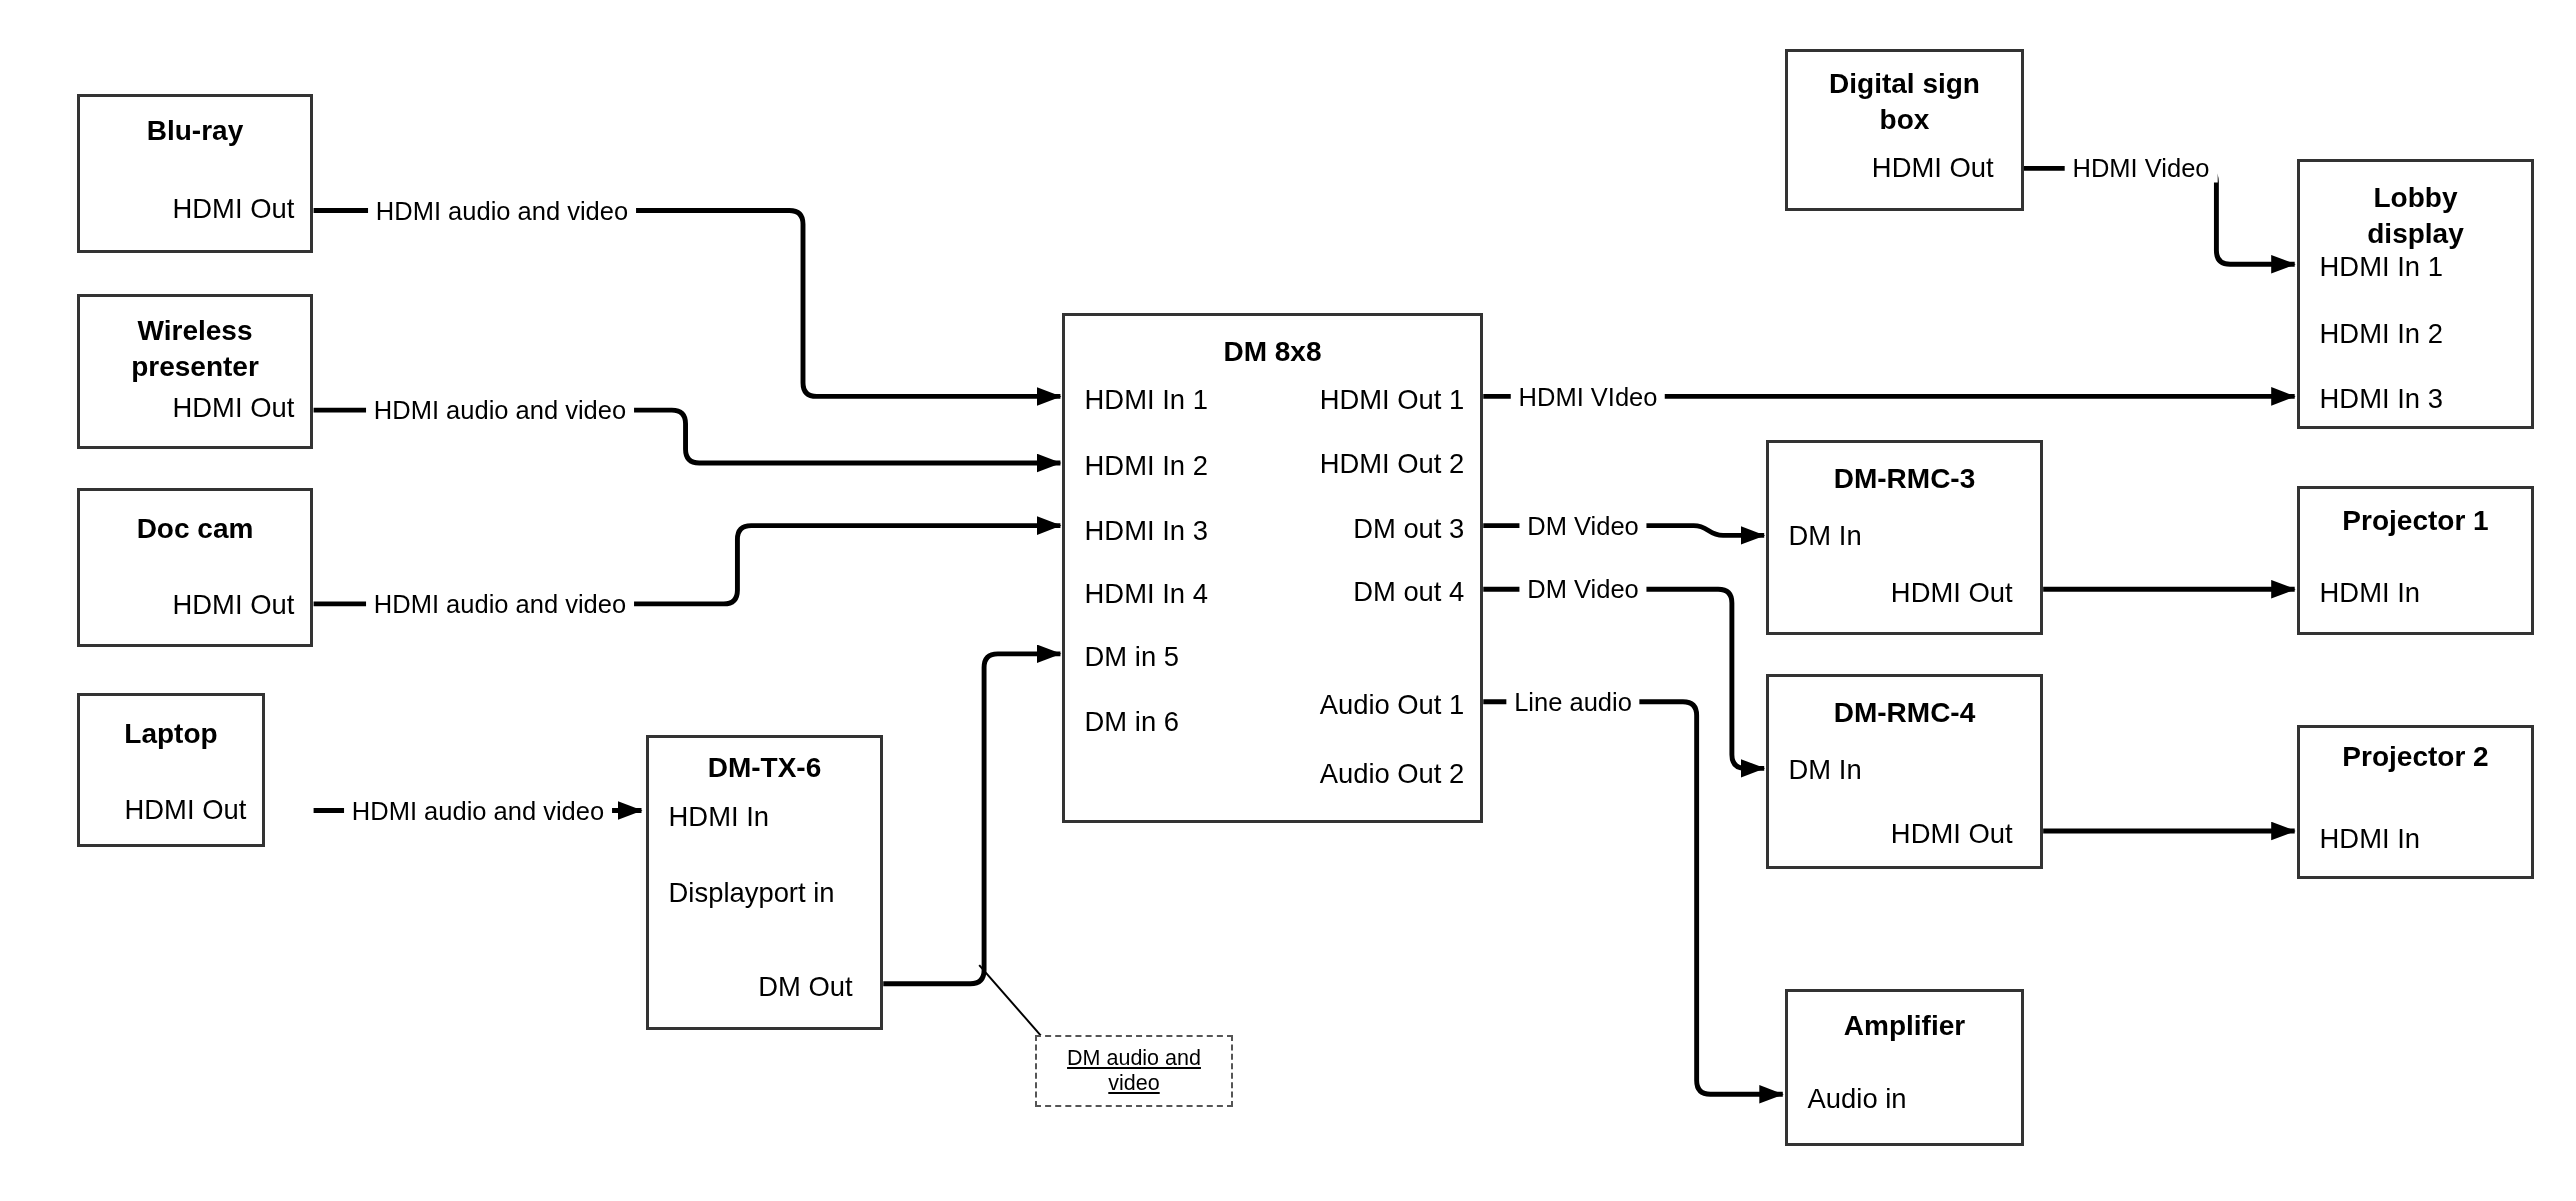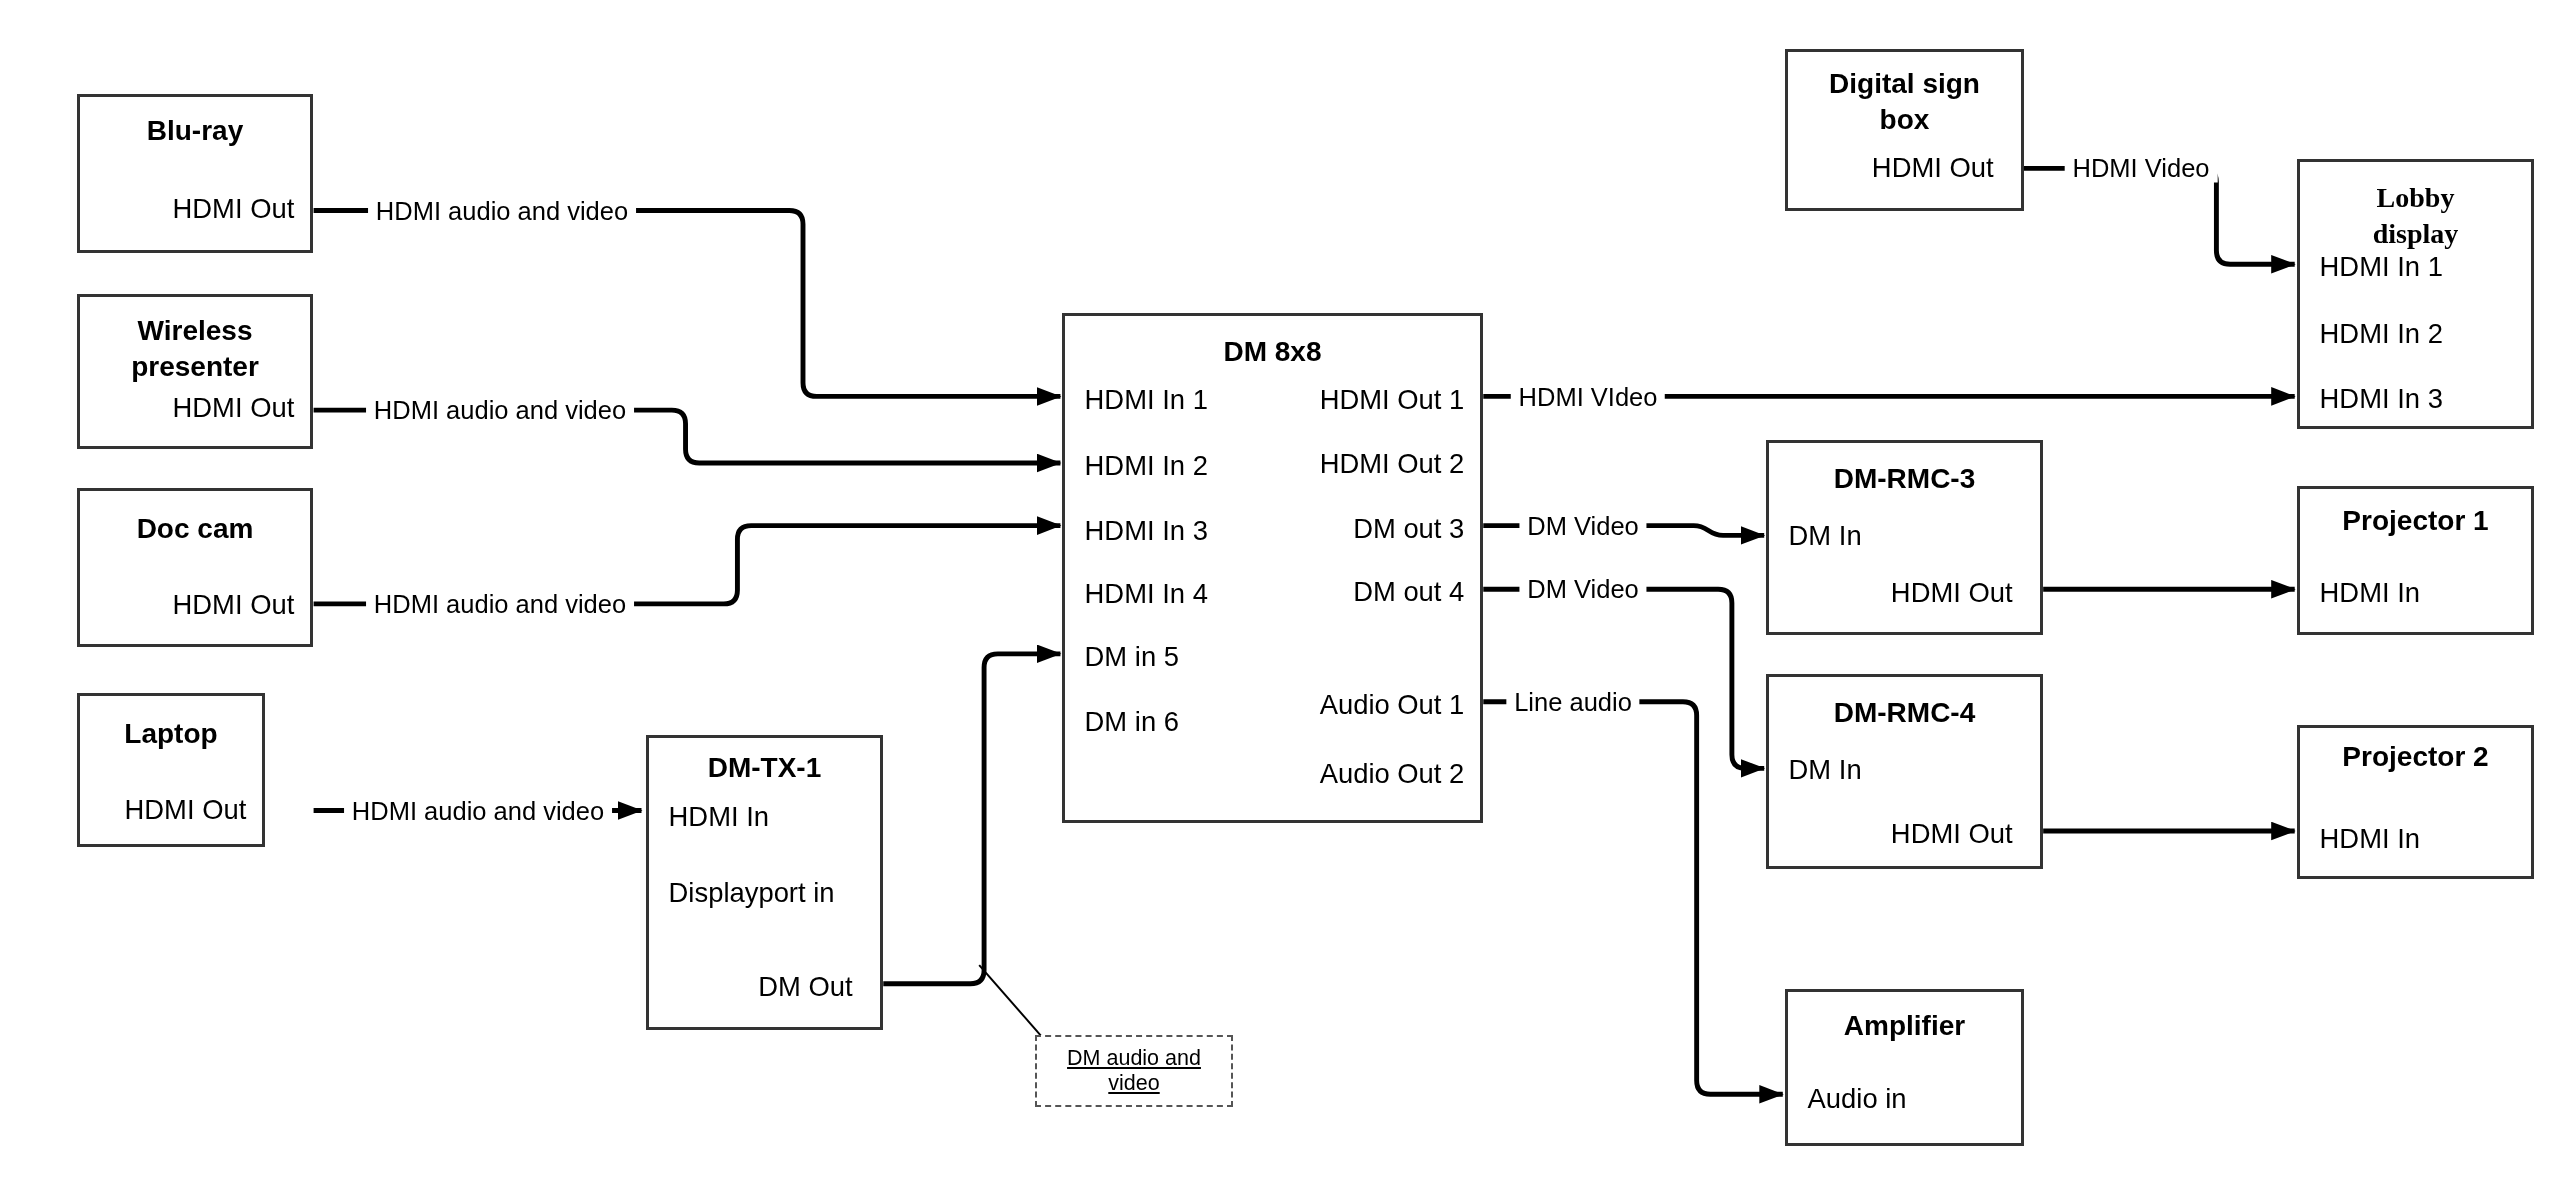--- a/index.html
+++ b/index.html
@@ -27,21 +27,21 @@
     background:var(--bg);
   }
   .title{
     position:absolute;left:0;right:0;
     text-align:center;
     font-weight:bold;
     font-size:28px;line-height:36px;
     white-space:normal;
   }
   .title.w170{left:50%;right:auto;width:166px;transform:translateX(-50%);text-align:center;}
-  .title.w140{left:50%;right:auto;width:137px;transform:translateX(-50%);font-family:Liberation Serif, serif;}
+  .title.w140{left:50%;right:auto;width:137px;transform:translateX(-50%);}
   .port{
     position:absolute;
     font-size:27.4px;line-height:29px;
     white-space:nowrap;
   }
   .pl{left:19.6px;}
   .pr{right:15.7px;text-align:right;}
   .pr2{right:27.4px;text-align:right;}
   .elabel{
     position:absolute;
@@ -104,21 +104,21 @@
     <div class="title" style="top:19.6px">Doc cam</div>
     <span class="port pr" style="top:99px">HDMI Out</span>
   </div>
 
   <div class="node" style="left:77px;top:693px;width:188px;height:154px">
     <div class="title" style="top:19.6px">Laptop</div>
     <span class="port pr" style="top:99px">HDMI Out</span>
   </div>
 
   <div class="node" style="left:646px;top:735px;width:237px;height:295px">
-    <div class="title" style="top:11.7px">DM-TX-1</div>
+    <div class="title" style="top:11.7px">DM-TX-6</div>
     <span class="port pl" style="top:64px">HDMI In</span>
     <span class="port pl" style="top:140px">Displayport in</span>
     <span class="port pr2" style="top:234px">DM Out</span>
   </div>
 
   <div class="node" style="left:1062px;top:313px;width:421px;height:510px">
     <div class="title" style="top:17.6px">DM 8x8</div>
     <span class="port pl" style="top:69px">HDMI In 1</span>
     <span class="port pl" style="top:135px">HDMI In 2</span>
     <span class="port pl" style="top:200px">HDMI In 3</span>

